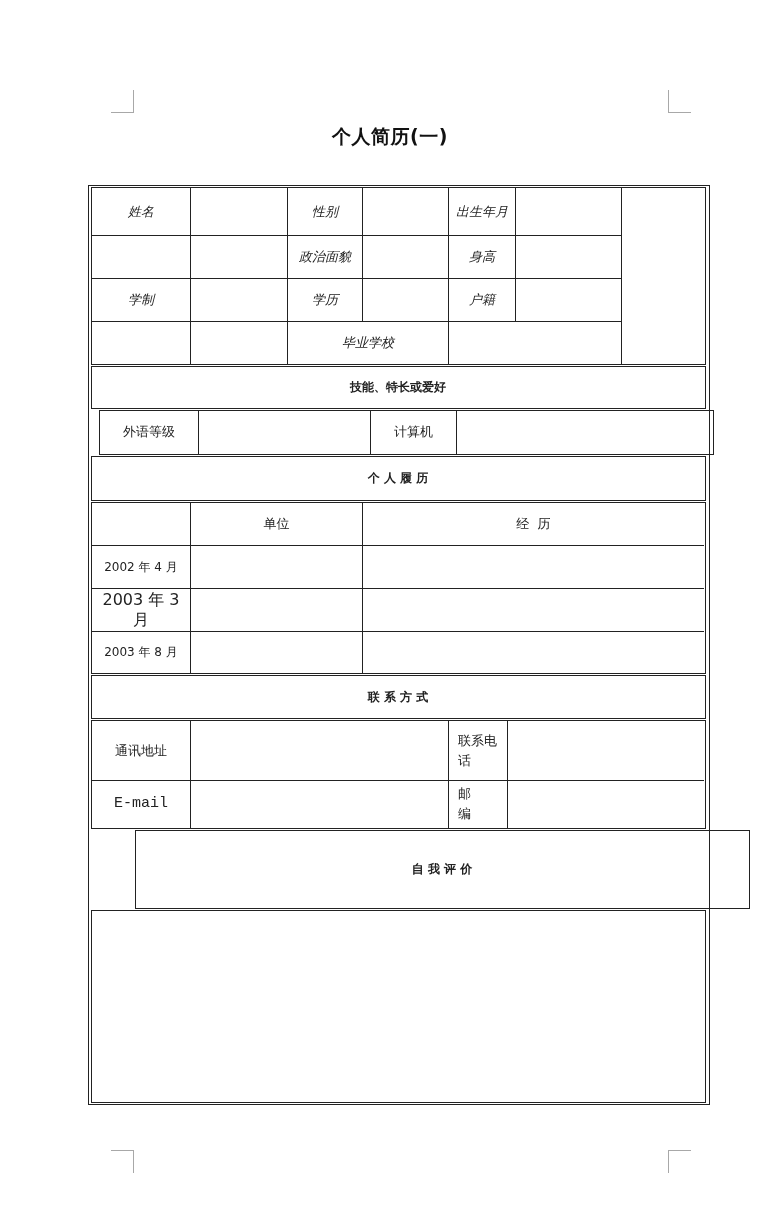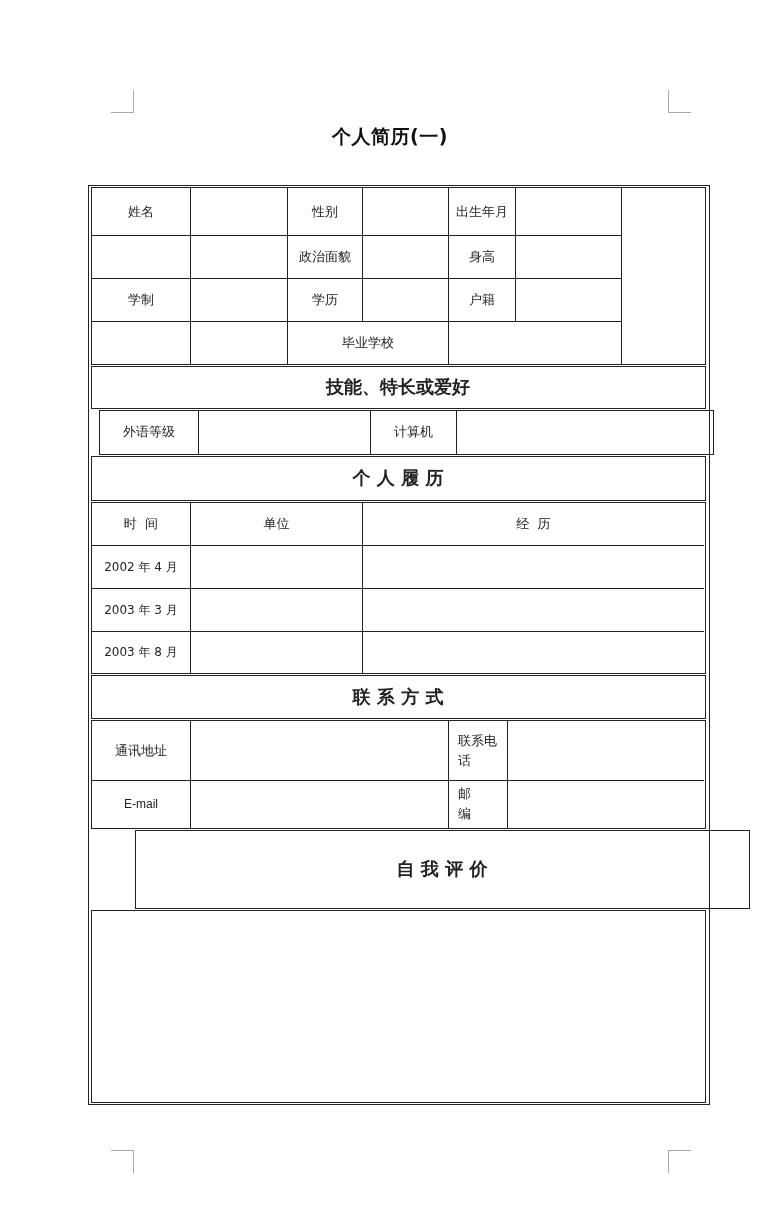--- a/index.html
+++ b/index.html
@@ -15,37 +15,37 @@
            font-size:19px; font-weight:bold; letter-spacing:0.5px; }
 
   .frame { position:absolute; left:88px; top:185px; width:620px; height:918px;
            border:1.5px solid #222; }
 
   .sec { position:absolute; left:91px; width:615px; border:1.5px solid #222; box-sizing:border-box; }
   .cell { position:absolute; box-sizing:border-box; display:flex; align-items:center; justify-content:center;
           font-size:13px; color:#222; text-align:center; line-height:20px; }
   .vl { position:absolute; top:0; bottom:0; width:0; border-left:1.5px solid #222; }
   .hl { position:absolute; height:0; border-top:1.5px solid #222; }
-  .head { font-weight:bold; font-size:18px; }
-  .mono { font-family:Liberation Sans, sans-serif; font-size:12px;text-align:center; }
+  .head { font-weight:bold; font-size:12px; }
+  .mono { font-family:Liberation Mono, monospace; font-size:15px;text-align:center; }
   .input { background:transparent; }
 </style>
 </head>
 <body>
 
 <div class="crop tl"></div>
 <div class="crop tr"></div>
 <div class="crop bl"></div>
 <div class="crop br"></div>
 
 <div class="title">个人简历(一)</div>
 
 <div class="frame"></div>
 
-<div class="sec" style="top:187px;height:178px;">
+<div class="sec" style="top:187px;height:178px;font-style:italic;">
 
   <div class="vl" style="left:98px;"></div>
   <div class="vl" style="left:195px;"></div>
   <div class="vl" style="left:270px;top:0;bottom:43px;"></div>
   <div class="vl" style="left:356px;"></div>
   <div class="vl" style="left:423px;top:0;bottom:43px;"></div>
   <div class="vl" style="left:529px;"></div>
 
   <div class="hl" style="left:0;width:529px;top:47px;"></div>
   <div class="hl" style="left:0;width:529px;top:90px;"></div>
@@ -99,29 +99,28 @@
   <div class="cell head" style="left:0;top:0;width:612px;height:42px;">个 人 履 历</div>
 </div>
 
 <div class="sec" style="top:502px;height:172px;">
   <div class="vl" style="left:98px;"></div>
   <div class="vl" style="left:270px;"></div>
   <div class="hl" style="left:0;width:612px;top:42px;"></div>
   <div class="hl" style="left:0;width:612px;top:85px;"></div>
   <div class="hl" style="left:0;width:612px;top:128px;"></div>
 
-  <div class="cell" style="left:0;top:0;width:98px;height:42px;white-space:pre;">时  间</div>
   <div class="cell" style="left:99px;top:0;width:171px;height:42px;">单位</div>
   <div class="cell" style="left:271px;top:0;width:341px;height:42px;white-space:pre;">经  历</div>
 
   <div class="cell" style="left:0;top:43px;width:98px;height:42px;font-size:12px;">2002 年 4 月</div>
   <div class="cell input" style="left:99px;top:43px;width:171px;height:42px;"></div>
   <div class="cell input" style="left:271px;top:43px;width:341px;height:42px;"></div>
 
-  <div class="cell" style="left:0;top:86px;width:98px;height:42px;font-size:12px;">2003 年 3 月</div>
+  <div class="cell" style="left:0;top:86px;width:98px;height:42px;font-size:16px;">2003 年 3 月</div>
   <div class="cell input" style="left:99px;top:86px;width:171px;height:42px;"></div>
   <div class="cell input" style="left:271px;top:86px;width:341px;height:42px;"></div>
 
   <div class="cell" style="left:0;top:129px;width:98px;height:40px;font-size:12px;">2003 年 8 月</div>
   <div class="cell input" style="left:99px;top:129px;width:171px;height:40px;"></div>
   <div class="cell input" style="left:271px;top:129px;width:341px;height:40px;"></div>
 </div>
 
 <div class="sec" style="top:675px;height:44px;">
   <div class="cell head" style="left:0;top:0;width:612px;height:41px;">联 系 方 式</div>

